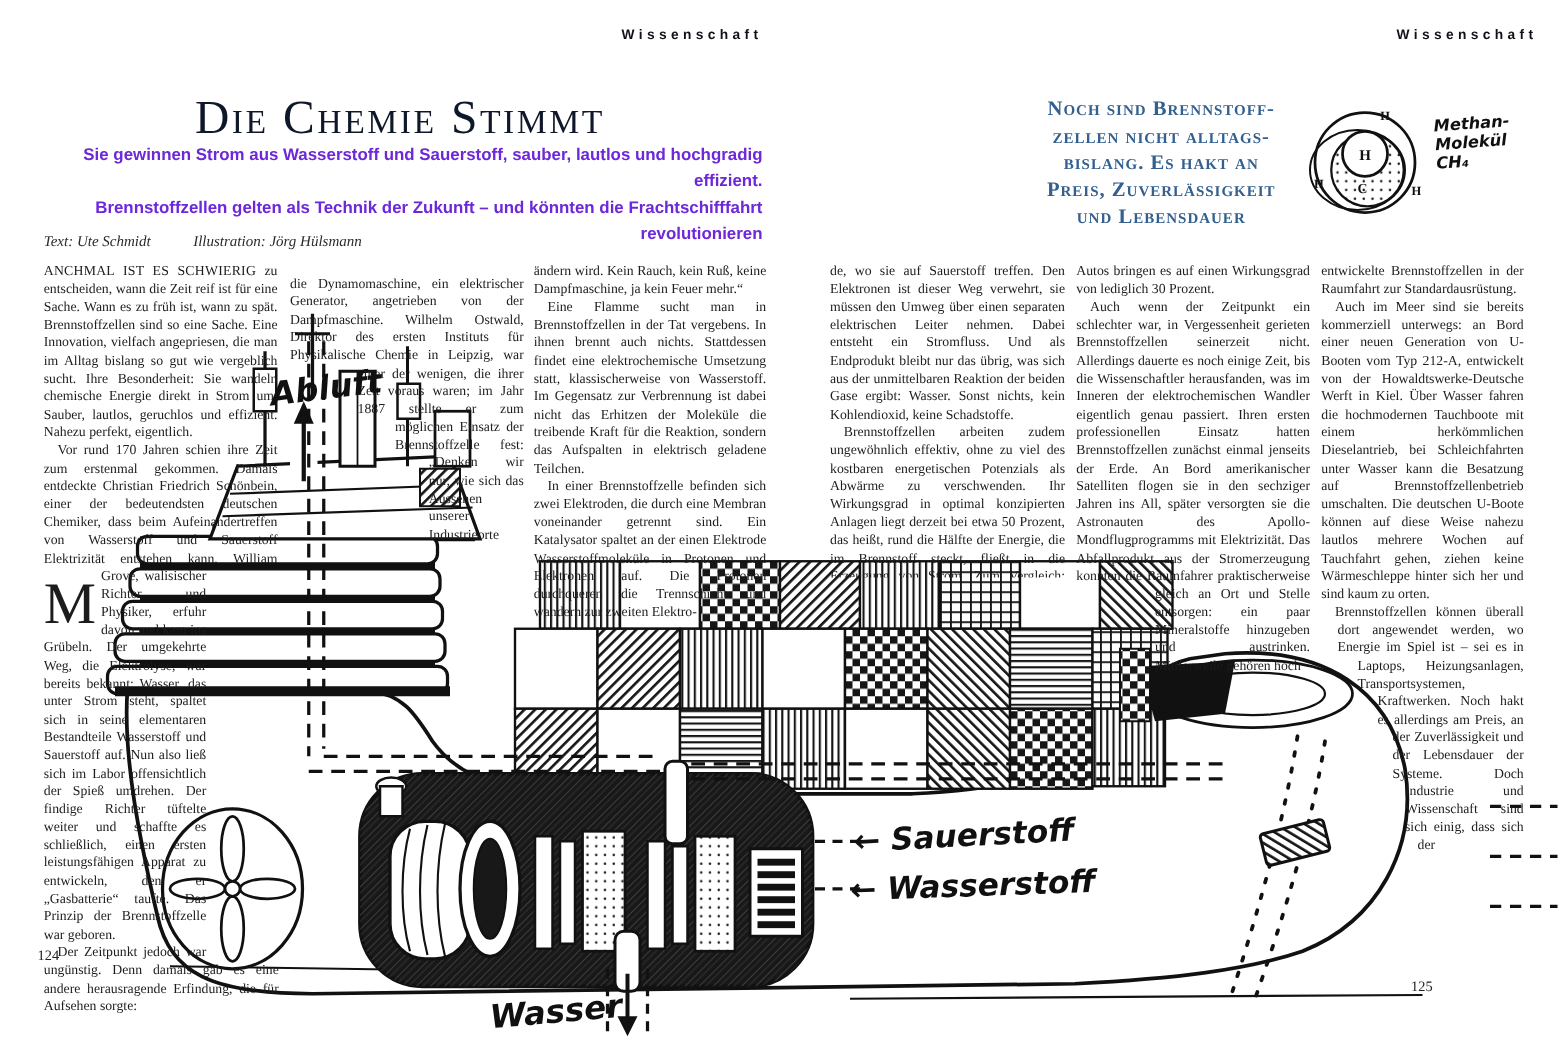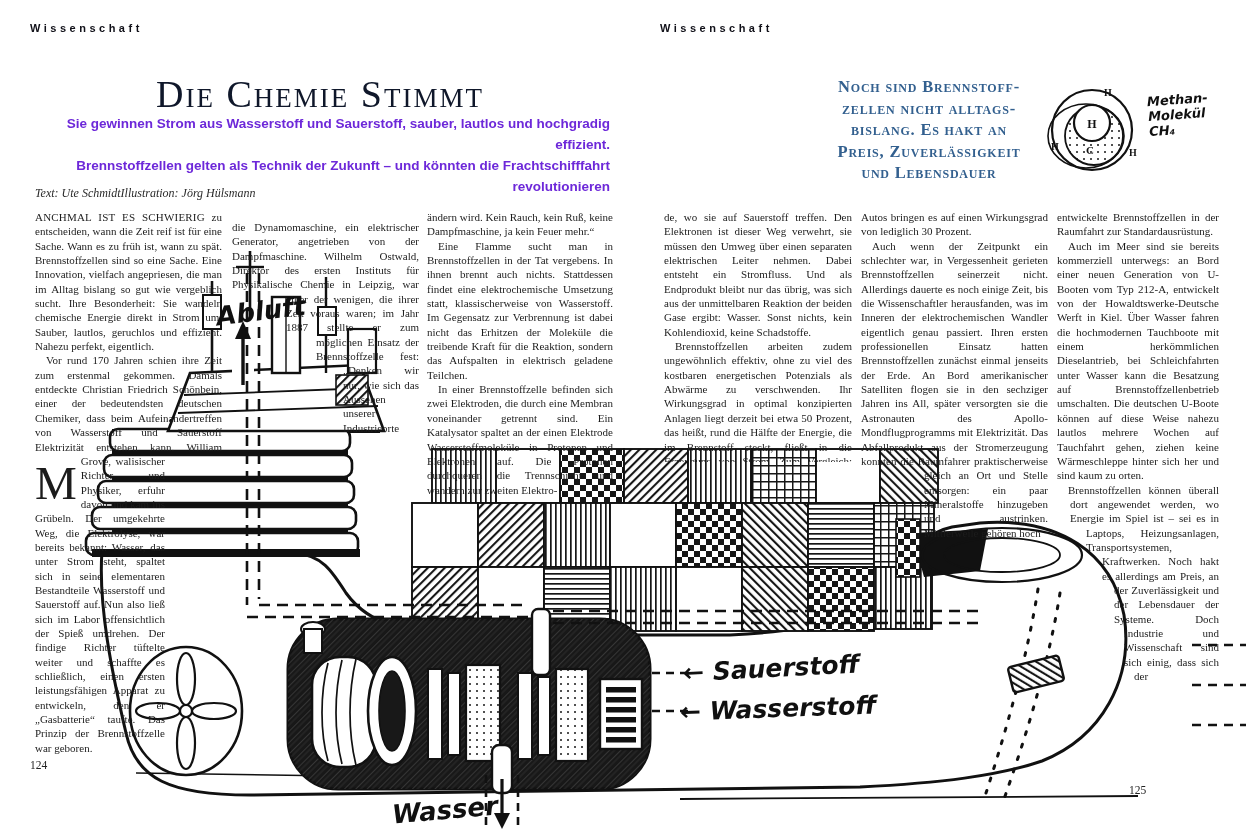--- a/index.html
+++ b/index.html
@@ -1,25 +1,25 @@
 <!DOCTYPE html>
 <html lang="de"><head>
 <meta charset="utf-8">
 <style>
   html,body{margin:0;padding:0;}
   body{width:1250px;height:833px;background:#ffffff;position:relative;overflow:hidden;
        font-family:"Liberation Serif","DejaVu Serif",serif;color:#1c1c1c;}
   .abs{position:absolute;}
   .pgheader{font-family:"Liberation Sans","DejaVu Sans",sans-serif;font-weight:bold;
-            font-size:11px;letter-spacing:3.5px;text-align:left;color:#101018;}
+            font-size:11px;letter-spacing:3.5px;text-align:right;color:#101018;}
   .title{font-variant:small-caps;text-transform:capitalize;font-size:38px;letter-spacing:2px;
          text-align:center;font-weight:500;color:#0f172a;}
   .subtitle{font-family:"Liberation Sans","DejaVu Sans",sans-serif;font-weight:bold;
             font-size:13.5px;line-height:21px;text-align:right;white-space:pre-line;color:#6d28d9;}
-  .byline{font-style:italic;font-size:12px;color:#2a2a2a;display:flex;}
+  .byline{font-style:italic;font-size:12px;color:#2a2a2a;display:flex;gap:34px;}
   .pullquote{font-variant:small-caps;font-size:16.5px;line-height:21.5px;letter-spacing:0.8px;
              text-align:center;white-space:pre-line;font-weight:600;}
   .col{font-size:11px;line-height:14.35px;text-align:justify;overflow:hidden;hyphens:auto;}
   .col p{margin:0;}
   .col p.ind{text-indent:11px;}
   .dropcap{float:left;font-size:47px;line-height:38px;padding:2px 4px 0 0;font-weight:500;}
   .leadin{letter-spacing:0.2px;}
   .sp{pointer-events:none;}
   .hand{font-family:"DejaVu Sans",sans-serif;font-style:italic;font-weight:bold;color:#101010;}
   .pagenum{font-size:11.5px;color:#222;}
@@ -234,20 +234,21 @@
 </svg>
 <div class="abs hand" style="left:1148px;top:92px;z-index:3;font-size:13px;line-height:15px;white-space:pre-line;transform:rotate(-4deg)">Methan-
 Molekül
 CH₄</div>
 
 <div class="abs col" style="left:35px;top:210px;width:188px;height:614px;z-index:2">
   <div class="sp" aria-hidden="true" style="float:right;width:1px;height:252px"></div>
   <div class="sp" aria-hidden="true" style="float:right;clear:right;width:58px;height:295px"></div>
   <p><span class="dropcap">M</span><span class="leadin">ANCHMAL IST ES SCHWIERIG </span><span>zu entscheiden, wann die Zeit reif ist für eine Sache. Wann es zu früh ist, wann zu spät. Brennstoffzellen sind so eine Sache. Eine Innovation, vielfach angepriesen, die man im Alltag bislang so gut wie vergeblich sucht. Ihre Besonderheit: Sie wandeln chemische Energie direkt in Strom um. Sauber, lautlos, geruchlos und effizient. Nahezu perfekt, eigentlich.</span></p>
   <p class="ind">Vor rund 170 Jahren schien ihre Zeit zum erstenmal gekommen. Damals entdeckte Christian Friedrich Schönbein, einer der bedeutendsten deutschen Chemiker, dass beim Aufeinandertreffen von Wasserstoff und Sauerstoff Elektrizität entstehen kann. William Grove, walisischer Richter und Physiker, erfuhr davon und kam ins Grübeln. Der umgekehrte Weg, die Elektrolyse, war bereits bekannt: Wasser, das unter Strom steht, spaltet sich in seine elementaren Bestandteile Wasserstoff und Sauerstoff auf. Nun also ließ sich im Labor offensichtlich der Spieß umdrehen. Der findige Richter tüftelte weiter und schaffte es schließlich, einen ersten leistungsfähigen Apparat zu entwickeln, den er „Gasbatterie“ taufte. Das Prinzip der Brennstoffzelle war geboren.</p>
+  <p class="ind">Der Zeitpunkt jedoch war ungünstig. Denn damals gab es eine andere herausragende Erfindung, die für Aufsehen sorgte:</p>
 </div>
 
 <div class="abs col" style="left:231px;top:220px;width:188px;height:250px;z-index:2">
   <div class="sp" aria-hidden="true" style="float:left;width:1px;height:86px"></div>
   <div class="sp" aria-hidden="true" style="float:left;clear:left;width:55px;height:30px"></div>
   <div class="sp" aria-hidden="true" style="float:left;clear:left;width:85px;height:30px"></div>
   <div class="sp" aria-hidden="true" style="float:left;clear:left;width:112px;height:64px"></div>
   <p>die Dynamomaschine, ein elektrischer Generator, angetrieben von der Dampfmaschine. Wilhelm Ostwald, Direktor des ersten Instituts für Physikalische Chemie in Leipzig, war einer der wenigen, die ihrer Zeit voraus waren; im Jahr 1887 stellte er zum möglichen Einsatz der Brennstoffzelle fest: „Denken wir nur, wie sich das Aussehen unserer Industrieorte</p>
 </div>
 

